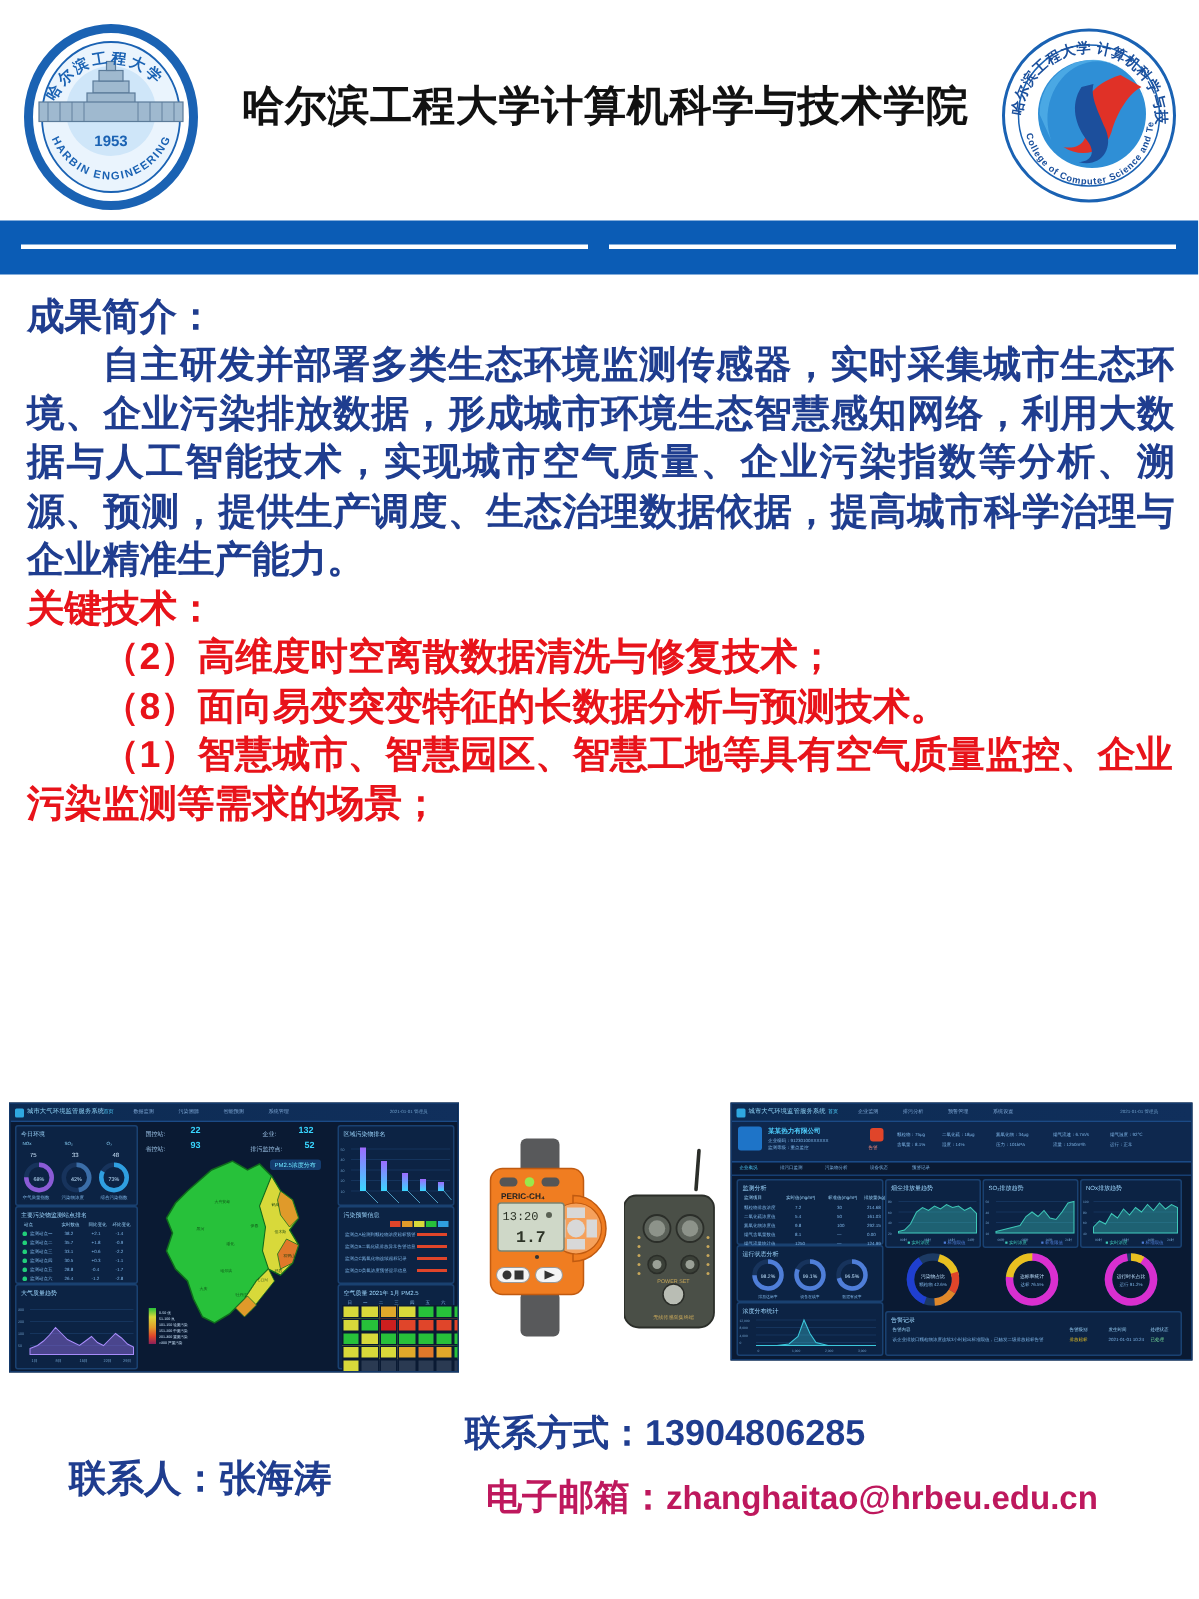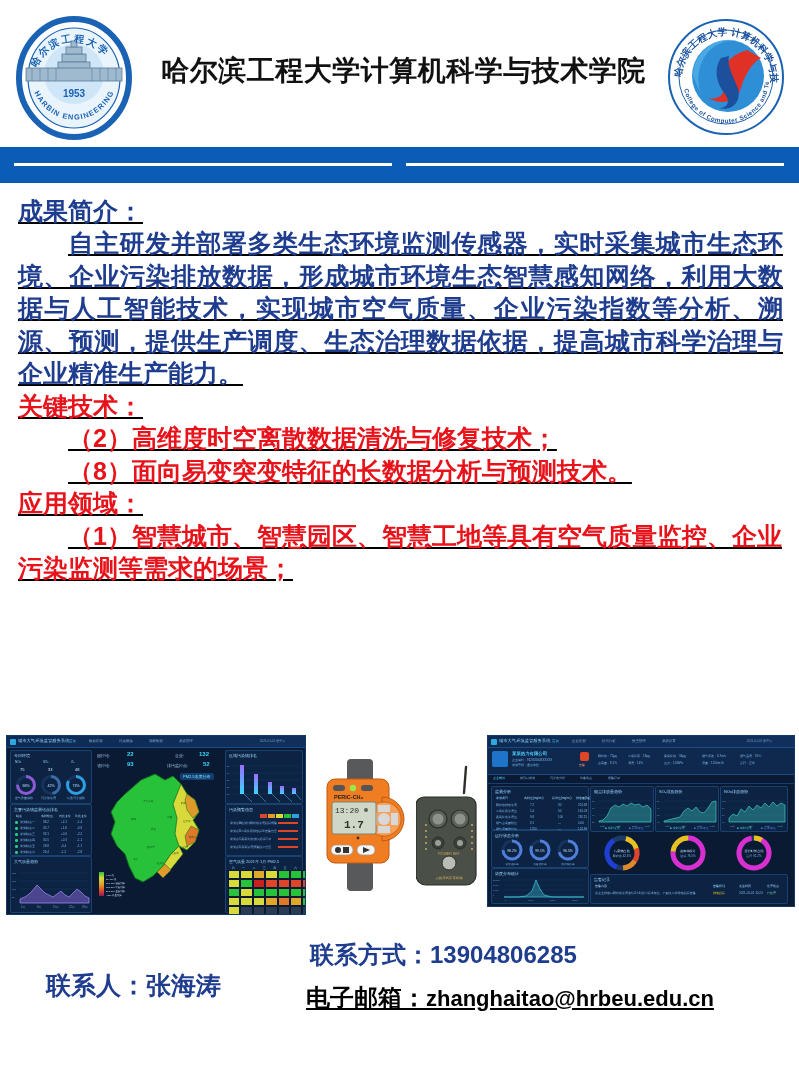--- a/index.html
+++ b/index.html
@@ -35,21 +35,21 @@
   .bluebar .wline.b{left:406px;width:378px;}
 
   
   .maintitle{
     margin:14px 0 0 0;text-align:center;
     color:#1034a6;font-size:31px;font-weight:bold;
     letter-spacing:0px;white-space:nowrap;
   }
 
   
-  .content{padding:10px 16px 0 18px;text-decoration:underline;}
+  .content{padding:10px 16px 0 18px;}
   .sec-head-blue{
     color:#1f3d8f;font-size:25px;font-weight:bold;line-height:1.28;margin-top:2px;
   }
   .para-blue{
     color:#1f3d8f;font-size:25px;font-weight:bold;line-height:1.30;
     text-align:justify;text-justify:inter-ideograph;
   }
   .para-blue .indent{display:inline-block;width:2em;}
   .sec-head-red{color:#e8131a;font-size:25px;font-weight:bold;line-height:1.30;}
   .item-red{color:#e8131a;font-size:25px;font-weight:bold;line-height:1.30;padding-left:2.0em;}
@@ -77,21 +77,21 @@
   .mapwrap{position:absolute;left:88px;top:24px;width:126px;height:142px;}
 
   
   .detector{position:absolute;left:10px;top:24px;width:92px;height:136px;}
   .remote{position:absolute;left:104px;top:30px;width:66px;height:132px;}
 
   
   .contact{position:absolute;left:0;top:925px;width:799px;height:120px;}
   .c-person{position:absolute;left:46px;top:44px;font-size:25px;font-weight:bold;color:#1f3d8f;white-space:nowrap;}
   .c-phone{position:absolute;left:310px;top:14px;font-size:24px;font-weight:bold;color:#1f3d8f;white-space:nowrap;}
-  .c-email{position:absolute;left:306px;top:57px;font-size:24px;font-weight:bold;color:#000000;white-space:nowrap;text-decoration:underline;}
+  .c-email{position:absolute;left:324px;top:57px;font-size:24px;font-weight:bold;color:#be185d;white-space:nowrap;}
   .c-email .addr{font-size:22px;}
 </style>
 </head>
 <body>
 
 <div class="poster">
 
   <div class="header">
 
     <div class="logo-left">
@@ -161,21 +161,20 @@
 
   <div class="content">
 
     <div class="sec-head-blue">成果简介：</div>
     <div class="para-blue"><span class="indent"></span><span>自主研发并部署多类生态环境监测传感器，实时采集城市生态环境、企业污染排放数据，形成城市环境生态智慧感知网络，利用大数据与人工智能技术，实现城市空气质量、企业污染指数等分析、溯源、预测，提供生产调度、生态治理数据依据，提高城市科学治理与企业精准生产能力。</span></div>
 
     <div class="sec-head-red">关键技术：</div>
     <div class="item-red">（2）高维度时空离散数据清洗与修复技术；</div>
     <div class="item-red">（8）面向易变突变特征的长数据分析与预测技术。</div>
 
-    <div class="sec-head-red">应用领域：</div>
     <div class="item-red-wrap">（1）智慧城市、智慧园区、智慧工地等具有空气质量监控、企业污染监测等需求的场景；</div>
   </div>
 
   <div class="strip">
 
     <div class="dash dash-left">
       <div class="dbar"></div>
       <div class="dlogo"></div>
       <div class="dttl">城市大气环境监管服务系统</div>
       <div class="dnav" style="left:62px;color:#4fd0ff;">首页</div>

